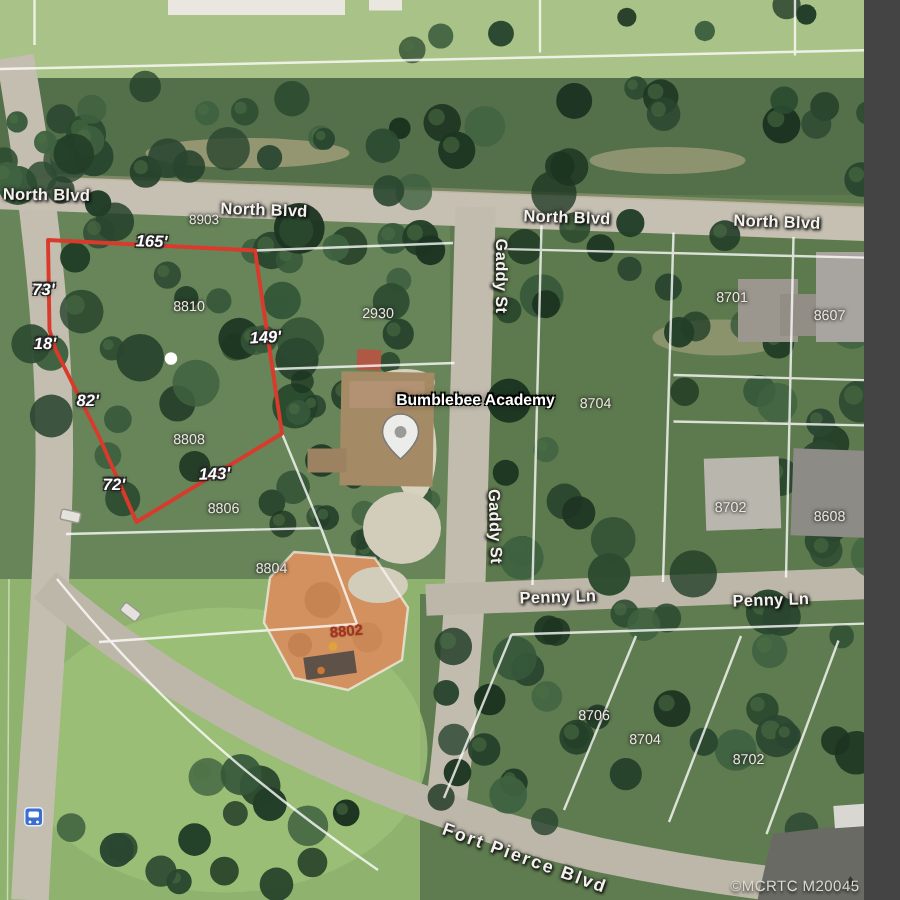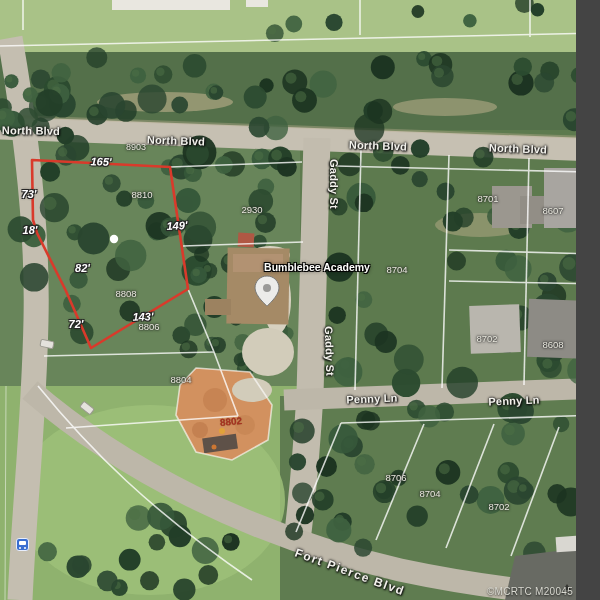--- a/index.html
+++ b/index.html
@@ -440,29 +440,29 @@
   <div class="lbl street" style="left:329px;top:351px;transform:translate(-50%,-50%) rotate(88deg);">Gaddy St</div>
   <div class="lbl street" style="left:372px;top:399px;transform:translate(-50%,-50%) rotate(-2deg);">Penny Ln</div>
   <div class="lbl street" style="left:514px;top:401px;transform:translate(-50%,-50%) rotate(-2deg);">Penny Ln</div>
   <div class="lbl street" style="left:350px;top:572px;font-size:12px;letter-spacing:1.5px;transform:translate(-50%,-50%) rotate(20deg);">Fort Pierce Blvd</div>
 
   <div class="lbl poi" style="left:295px;top:267px;transform:translate(-50%,-50%);">Bumblebee Academy</div>
 
   <div class="lbl dim" style="left:101px;top:162px;transform:translate(-50%,-50%) rotate(2deg);">165'</div>
   <div class="lbl dim" style="left:29px;top:194px;transform:translate(-50%,-50%);">73'</div>
   <div class="lbl dim" style="left:30px;top:230px;transform:translate(-50%,-50%);">18'</div>
-  <div class="lbl dim" style="left:60px;top:268px;transform:translate(-50%,-50%);padding-left:45px;">82'</div>
+  <div class="lbl dim" style="left:36px;top:268px;transform:translate(-50%,-50%);padding-left:45px;">82'</div>
   <div class="lbl dim" style="left:76px;top:324px;transform:translate(-50%,-50%);">72'</div>
   <div class="lbl dim" style="left:143px;top:317px;transform:translate(-50%,-50%) rotate(-2deg);">143'</div>
   <div class="lbl dim" style="left:177px;top:226px;transform:translate(-50%,-50%) rotate(-3deg);">149'</div>
 
   <div class="lbl parcel" style="left:136px;top:147px;font-size:9px;transform:translate(-50%,-50%);">8903</div>
-  <div class="lbl parcel" style="left:126px;top:195px;transform:translate(-50%,-50%);margin-left:16px;">8810</div>
+  <div class="lbl parcel" style="left:126px;top:205px;transform:translate(-50%,-50%);">8810</div>
   <div class="lbl parcel" style="left:126px;top:294px;transform:translate(-50%,-50%);">8808</div>
-  <div class="lbl parcel" style="left:149px;top:327px;transform:translate(-50%,-50%);">8806</div>
+  <div class="lbl parcel" style="left:149px;top:340px;transform:translate(-50%,-50%);">8806</div>
   <div class="lbl parcel" style="left:181px;top:380px;transform:translate(-50%,-50%);">8804</div>
   <div class="lbl red-parcel-lbl lbl" style="left:231px;top:422px;transform:translate(-50%,-50%) rotate(-5deg);">8802</div>
   <div class="lbl parcel" style="left:252px;top:210px;transform:translate(-50%,-50%);">2930</div>
   <div class="lbl parcel" style="left:397px;top:270px;transform:translate(-50%,-50%);">8704</div>
   <div class="lbl parcel" style="left:488px;top:199px;transform:translate(-50%,-50%);">8701</div>
   <div class="lbl parcel" style="left:553px;top:211px;transform:translate(-50%,-50%);text-align:center;">8607</div>
   <div class="lbl parcel" style="left:487px;top:339px;transform:translate(-50%,-50%);">8702</div>
   <div class="lbl parcel" style="left:553px;top:345px;transform:translate(-50%,-50%);">8608</div>
   <div class="lbl parcel" style="left:355px;top:478px;transform:translate(-50%,-50%);margin-left:41px;">8706</div>
   <div class="lbl parcel" style="left:430px;top:494px;transform:translate(-50%,-50%);">8704</div>

